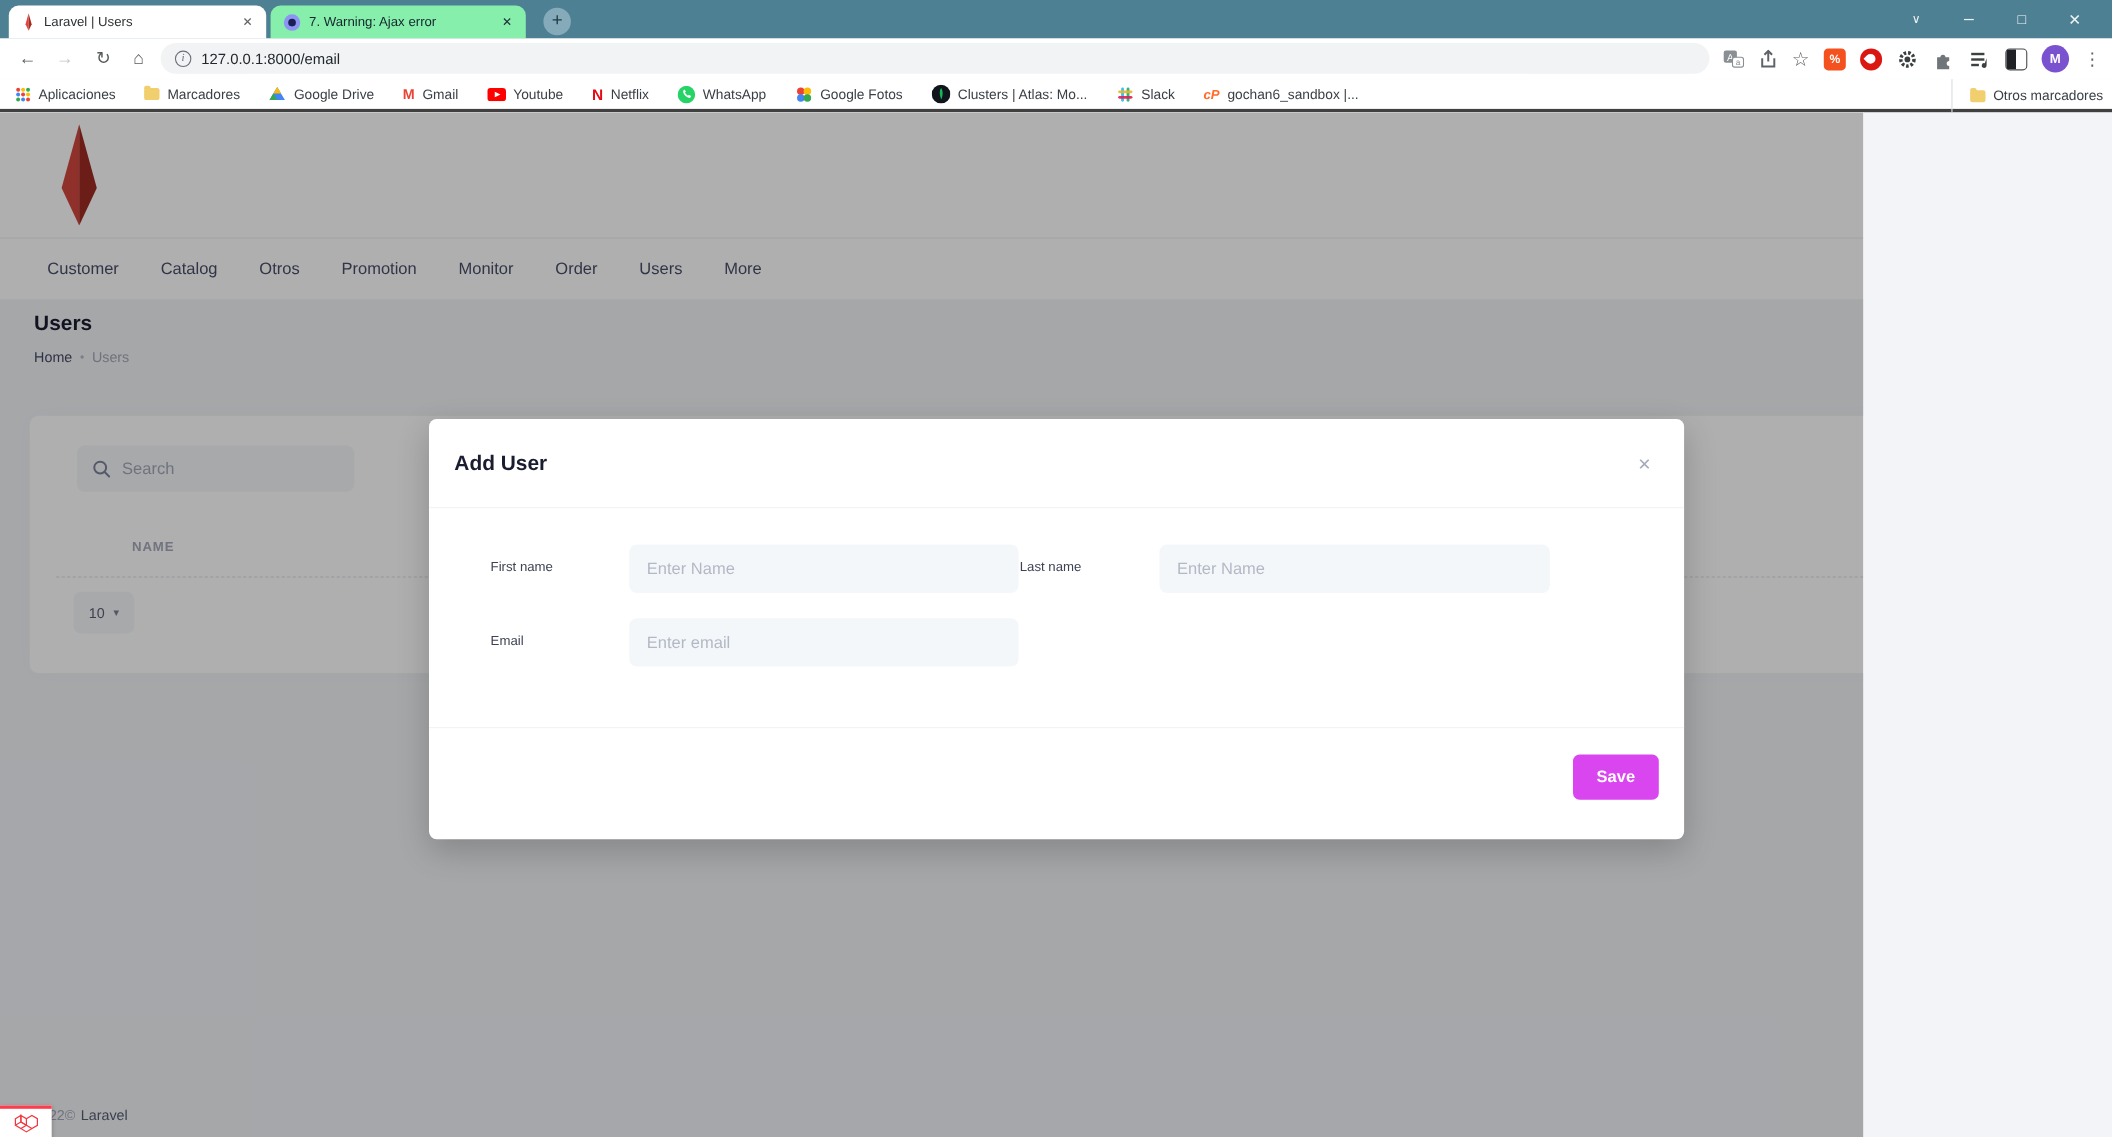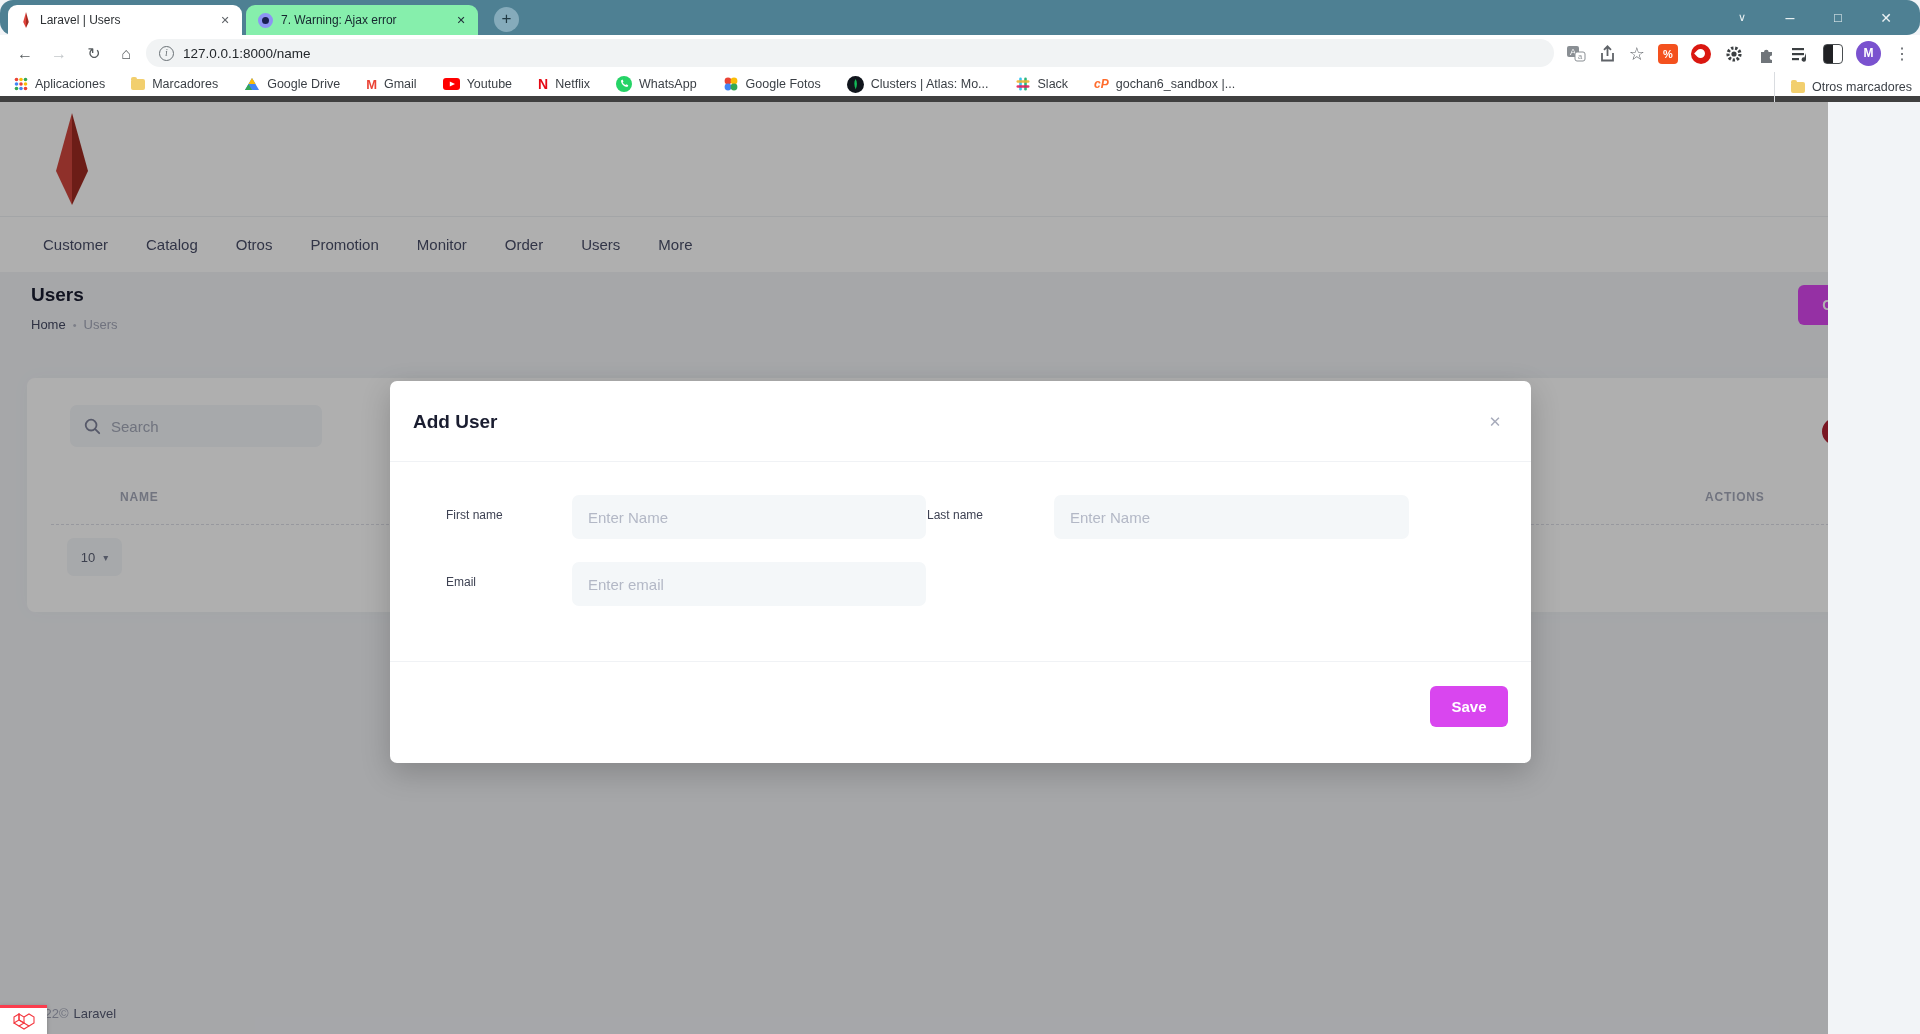--- a/index.html
+++ b/index.html
@@ -2,21 +2,21 @@
 <html><head>
 <meta charset="utf-8">
 <style>
   * { margin:0; padding:0; box-sizing:border-box; }
   html,body { width:1920px; height:1034px; overflow:hidden; }
   body { font-family:"Liberation Sans", sans-serif; background:#f2f4f7; }
   .abs { position:absolute; }
   .screen { position:relative; width:1920px; height:1034px; }
 
   
-  .titlebar { position:absolute; left:0; top:0; width:1920px; height:35px; background:#4e8093;border-radius:13px; }
+  .titlebar { position:absolute; left:0; top:0; width:1920px; height:35px; background:#4e8093; }
   .tab { position:absolute; top:5px; height:30px; border-radius:9px 9px 0 0; display:flex; align-items:center; padding:0 8px 0 12px; cursor:default; }
   .tab.active { left:8px; width:234px; background:#ffffff; }
   .tab.inactive { left:246px; width:232px; background:#86efac; }
   .tab .title { flex:1; font-size:12px; color:#2d3134; white-space:nowrap; overflow:hidden; margin:0 6px 0 8px; }
   .tab.inactive .title { color:#15262e; }
   .tab .tclose { width:18px; height:18px; border-radius:50%; display:flex; align-items:center; justify-content:center; font-size:11px; color:#5f6368; }
   .tab.inactive .tclose { color:#23343c; }
   .newtab { position:absolute; left:494px; top:7px; width:25px; height:25px; border-radius:50%; background:#85abbb; color:#203a44; font-size:17px; line-height:23px; text-align:center; }
   .winctrl { position:absolute; top:0; height:35px; width:40px; display:flex; align-items:center; justify-content:center; color:#ecf2f4; }
   .favicon-ring { width:15px; height:15px; border-radius:50%; border:4px solid #8d94f4; background:#1a2053; }
@@ -28,31 +28,31 @@
   .info-badge { width:15px; height:15px; border-radius:50%; border:1.5px solid #697075; color:#697075; font-size:10px; line-height:12px; text-align:center; margin-left:13px; font-style:italic; font-family:"Liberation Serif", serif; }
   .url { font-size:13.5px; color:#24282c; margin-left:9px; }
   .nav-right { position:absolute; right:10px; top:0; height:37px; display:flex; align-items:center; gap:13px; }
   .glyph { color:#5f6368; }
   .ext-orange { width:20px; height:20px; border-radius:4px; background:#f4511e; color:#fff; font-weight:bold; font-size:11px; text-align:center; line-height:20px; }
   .ext-red { position:relative; width:20px; height:20px; border-radius:50%; background:#da1710; }
   .ext-red span { position:absolute; left:5px; top:5px; width:9px; height:9px; background:#fff; border-radius:50% 50% 50% 0; transform:rotate(45deg); }
   .ext-dark { width:20px; height:20px; border-radius:4px; border:1px solid #494d50; background:linear-gradient(90deg,#202124 50%,#ffffff 50%); }
   .profile-badge { width:25px; height:25px; border-radius:50%; background:#7a52cf; color:#fff; font-size:12px; font-weight:bold; text-align:center; line-height:25px; }
 
-  .bookmarks { position:absolute; left:0; top:72px; width:1920px; height:30px; background:#ffffff; border-bottom:6px solid #404040; display:flex; align-items:center; padding-left:14px; gap:26px; }
+  .bookmarks { position:absolute; left:0; top:72px; width:1920px; height:30px; background:#ffffff; border-bottom:3px solid #404040; display:flex; align-items:center; padding-left:14px; gap:26px; }
   .bm { display:flex; align-items:center; gap:7px; font-size:12.5px; color:#3a3f45; white-space:nowrap; }
   .folder { width:14px; height:11px; background:#f2cf6e; border-radius:2px; position:relative; }
   .folder:before { content:""; position:absolute; left:0; top:-2px; width:6px; height:3px; background:#f2cf6e; border-radius:2px 2px 0 0; }
   .nficon { color:#e50914; font-weight:bold; font-size:14px; }
   .gmicon { color:#ea4335; font-weight:bold; font-size:13px; }
   .cpicon { color:#ff6c2c; font-weight:bold; font-style:italic; font-size:12px; }
   .other-bm { position:absolute; right:8px; top:0; height:30px; display:flex; align-items:center; gap:7px; border-left:1px solid #d9dce0; padding-left:16px; font-size:12.5px; color:#3a3f45; }
 
   
-  .page { position:absolute; left:0; top:102px; width:1828px; height:932px; background:#f2f4f7; overflow:hidden; }
+  .page { position:absolute; left:0; top:102px; width:1694px; height:932px; background:#f2f4f7; overflow:hidden; }
   .app-header { position:absolute; left:0; top:0; width:1920px; height:114px; background:#ffffff; }
   .avatar-btn { position:absolute; left:1849px; top:26px; width:38px; height:38px; border:1px solid #d5d8e0; border-radius:11px; }
   .p-head { width:10px; height:10px; border-radius:50%; background:#a9adb9; margin:6px auto 1px; }
   .p-body { width:20px; height:11px; border-radius:9px 9px 3px 3px; background:#3d4358; margin:0 auto; }
   .app-nav { position:absolute; left:0; top:114px; width:1920px; height:56px; background:#ffffff; border-top:1px solid #eef0f3; display:flex; align-items:center; padding-left:43px; gap:38px; }
   .app-nav .nav-item { font-size:15px; font-weight:500; color:#494e68; cursor:pointer; }
   .app-toolbar { position:absolute; left:0; top:170px; width:1920px; height:82px; }
   .page-title { position:absolute; left:31px; top:12px; font-size:19px; font-weight:bold; color:#1a1d30; }
   .breadcrumb { position:absolute; left:31px; top:45px; font-size:13px; display:flex; gap:7px; align-items:center; }
   .bc-home { color:#454a63; } .bc-dot { color:#b5b8c6; font-size:11px; } .bc-cur { color:#a3a7b8; }
@@ -115,21 +115,21 @@
     <div class="winctrl" style="left:1866px; font-size:14px;">✕</div>
   </div>
 
   <div class="navbar">
     <div class="navbtn" style="left:12px;">←</div>
     <div class="navbtn disabled" style="left:46px;">→</div>
     <div class="navbtn" style="left:81px;">↻</div>
     <div class="navbtn" style="left:113px;">⌂</div>
     <div class="omnibox">
       <span class="info-badge">i</span>
-      <span class="url">127.0.0.1:8000/name</span>
+      <span class="url">127.0.0.1:8000/email</span>
     </div>
     <div class="nav-right">
       <svg width="20" height="20" viewBox="0 0 20 20">
           <rect x="1" y="2" width="12" height="11" rx="2" fill="#8a8f94"></rect>
           <text x="7" y="11" font-size="9" fill="#fff" text-anchor="middle" font-family="Liberation Sans">A</text>
           <rect x="9" y="8" width="10" height="9" rx="2" fill="#fff" stroke="#8a8f94"></rect>
           <text x="14" y="15" font-size="7.5" fill="#8a8f94" text-anchor="middle" font-family="Liberation Sans">a</text>
         </svg>
       <svg width="17" height="18" viewBox="0 0 17 18">
           <path d="M3 8 v7.5 h11 V8" fill="none" stroke="#5f6368" stroke-width="1.8"></path>

